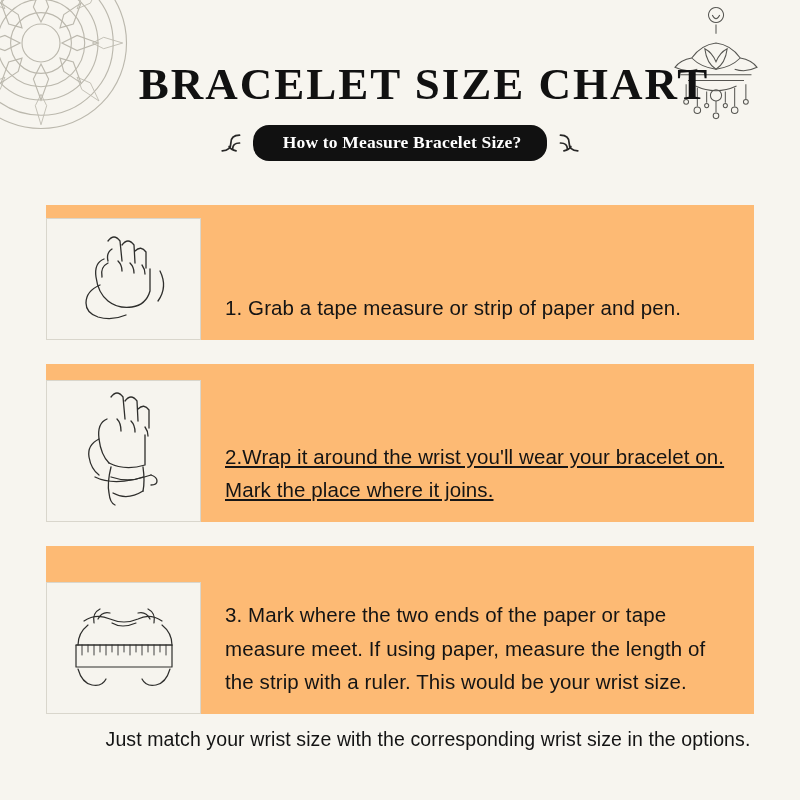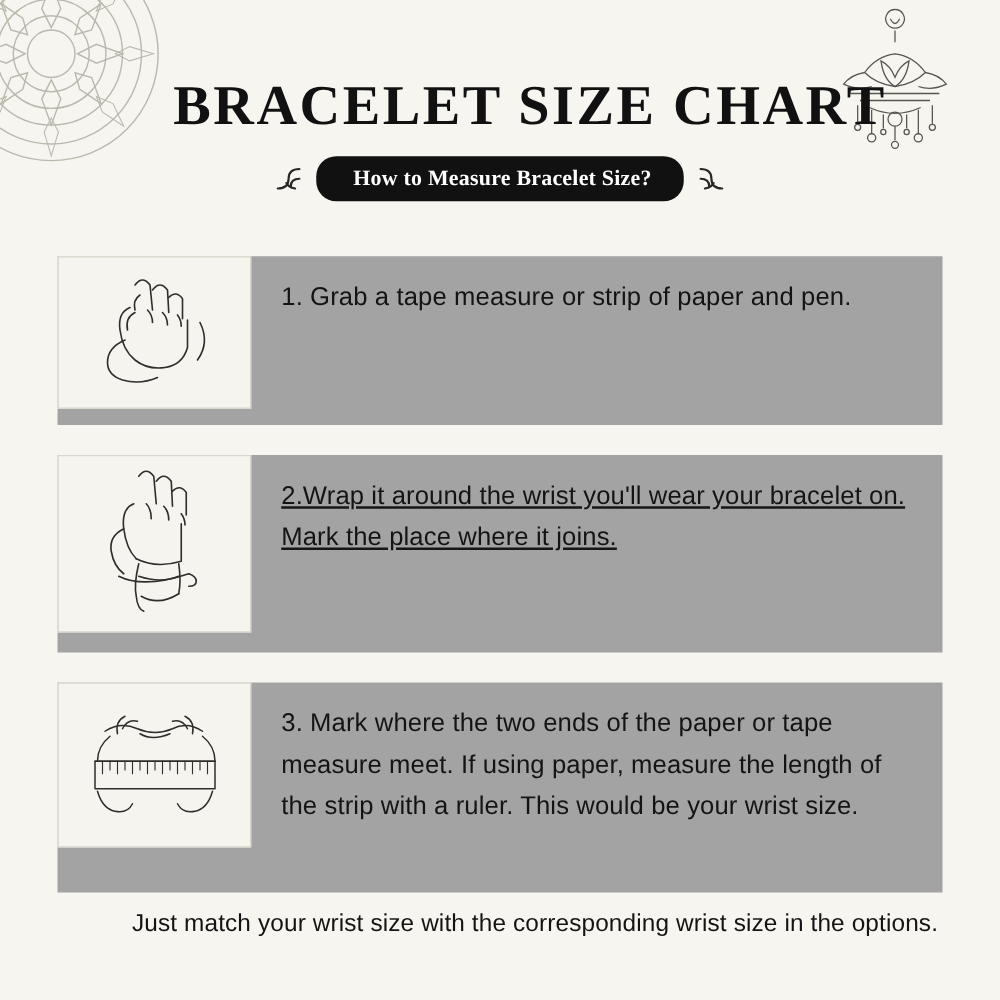--- a/index.html
+++ b/index.html
@@ -80,23 +80,23 @@
 
   
   .steps {
     position: absolute;
     top: 205px;
     left: 46px;
     width: 708px;
   }
   .step {
     position: relative;
-    background: #a3a3a3;
+    background: #fdba74;
     display: flex;
-    align-items: flex-start;
+    align-items: flex-end;
     margin-bottom: 24px;
   }
   .step-thumb {
     width: 155px;
     flex: 0 0 155px;
     background: #f6f4ee;
     border: 1px solid #d9d6cc;
     box-sizing: border-box;
     display: flex;
     align-items: center;

